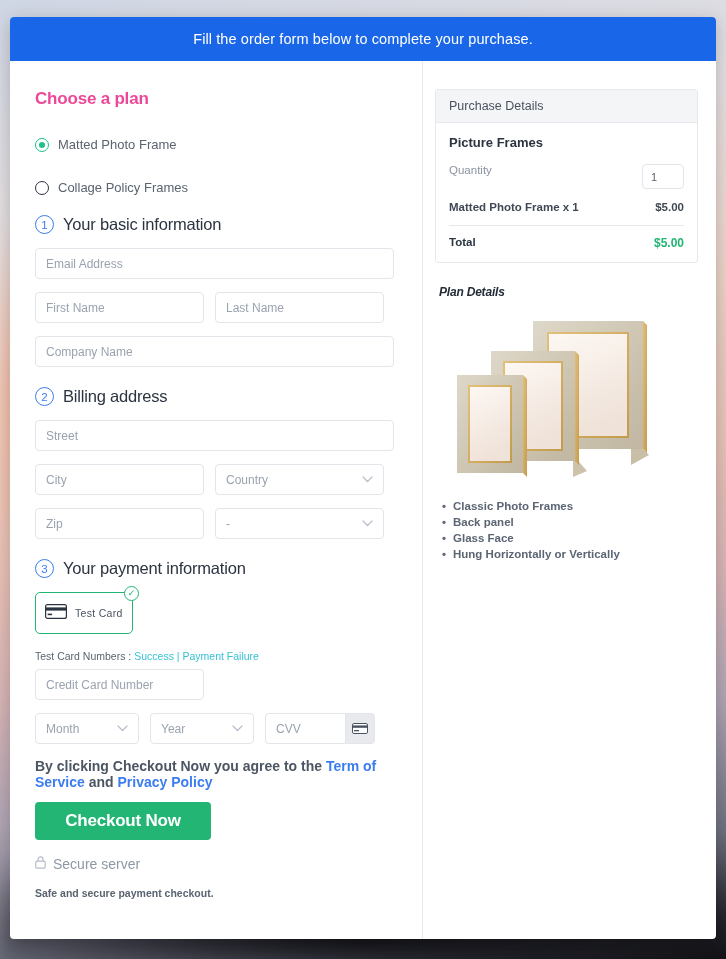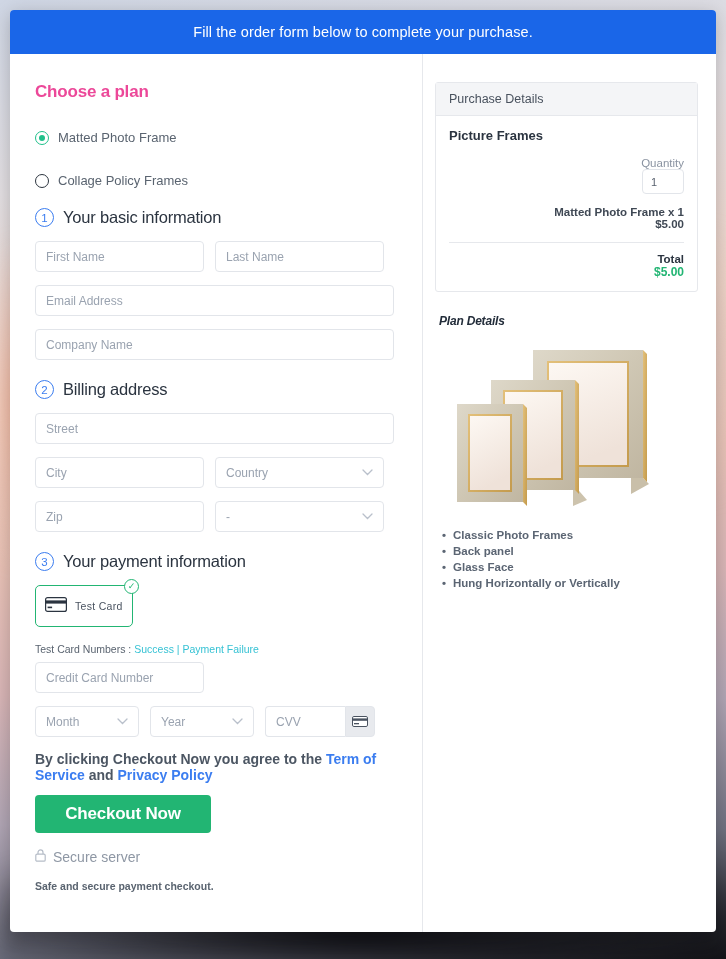--- a/index.html
+++ b/index.html
@@ -20,21 +20,21 @@
       radial-gradient(ellipse 500px 200px at 95% 38%, rgba(226,200,190,.7), rgba(226,200,190,0) 70%),
       radial-gradient(ellipse 700px 120px at 50% 97%, rgba(10,10,14,.95), rgba(10,10,14,0) 75%);
     filter: blur(10px);
   }
 
   .page { position: absolute; inset: 0; }
 
   
   .card {
     position: absolute;
-    left: 10px; top: 10px;
+    left: 10px; top: 17px;
     width: 706px; height: 922px;
     background: #ffffff;
     border-radius: 4px;
     box-shadow: 0 4px 18px rgba(0,0,0,.22);
     overflow: hidden;
   }
   .banner {
     height: 44px;
     background: #1a66e8;
     color: #fff;
@@ -129,21 +129,21 @@
   .safe-txt { font-size: 10.5px; color: #5a6470; font-weight: bold; }
 
   
   .pd-box { border: 1px solid #e6e8ec; border-radius: 3px; }
   .pd-head {
     background: #f4f5f7; border-bottom: 1px solid #e6e8ec;
     padding: 9px 13px; font-size: 12.5px; color: #49525e;
   }
   .pd-body { padding: 12px 13px 10px 13px; }
   .pd-title { font-size: 13px; font-weight: bold; color: #2b3440; margin-bottom: 14px; }
-  .pd-row { display: flex; align-items: flex-end; justify-content: space-between; margin-bottom: 12px; flex-direction: column; }
+  .pd-row { display: flex; align-items: flex-start; justify-content: space-between; margin-bottom: 12px; }
   .pd-k { font-size: 11.5px; color: #8a93a1; }
   .qty-box {
     width: 42px; height: 25px; border: 1px solid #e2e5ea; border-radius: 4px;
     display: flex; align-items: center; padding-left: 8px; font-size: 11px; color: #59626f;
   }
   .pd-item { font-size: 11.5px; color: #3f4854; font-weight: bold; }
   .pd-amt  { font-size: 11.5px; color: #3f4854; font-weight: bold; }
   .pd-div { height: 1px; background: #e6e8ec; margin: 10px 0; }
   .pd-total-k { font-size: 11.5px; color: #2b3440; font-weight: bold; }
   .pd-total-v { font-size: 12px; color: #22b573; font-weight: bold; }
@@ -182,25 +182,25 @@
           <span class="radio off"></span>
           <span class="radio-label">Collage Policy Frames</span>
         </div>
 
         <div class="step">
           <span class="step-num">1</span>
           <span class="step-title">Your basic information</span>
         </div>
 
         <div class="row">
+          <div class="fld w-full">Email Address</div>
+        </div>
+        <div class="row">
           <div class="fld w-half">First Name</div>
           <div class="fld w-half">Last Name</div>
-        </div>
-        <div class="row">
-          <div class="fld w-full">Email Address</div>
         </div>
         <div class="row">
           <div class="fld w-full">Company Name</div>
         </div>
 
         <div class="step">
           <span class="step-num">2</span>
           <span class="step-title">Billing address</span>
         </div>
 

